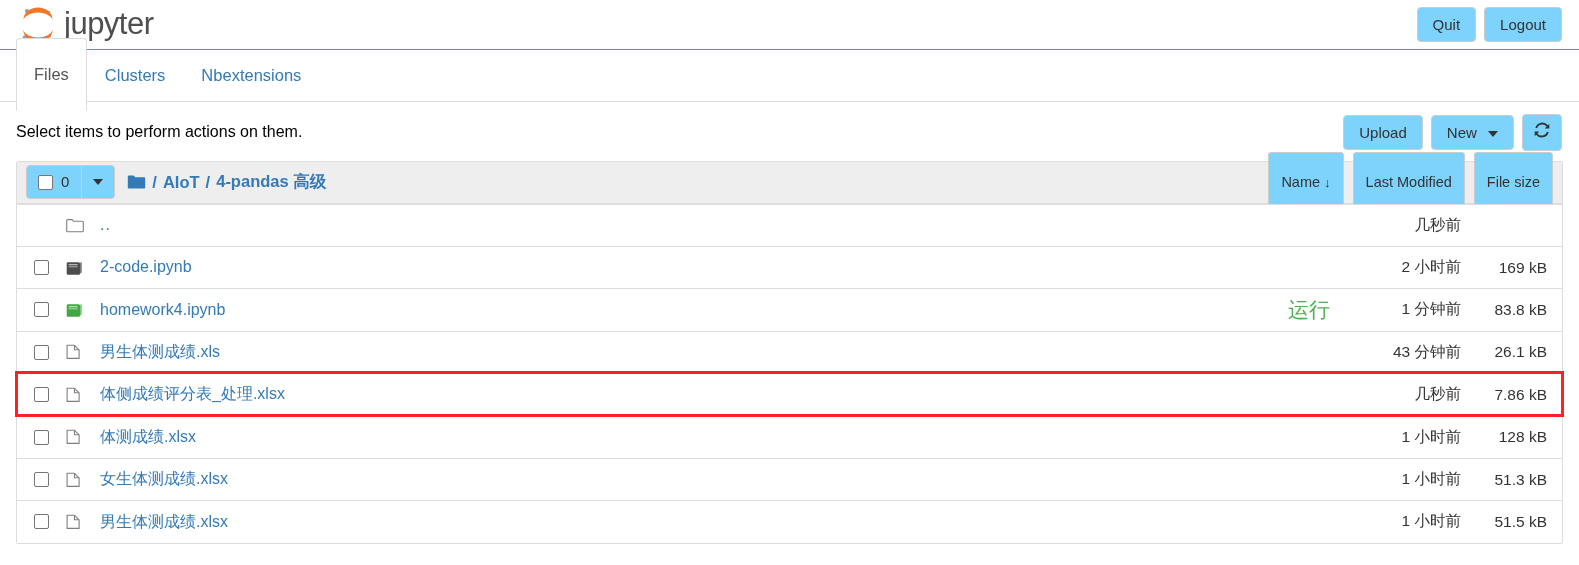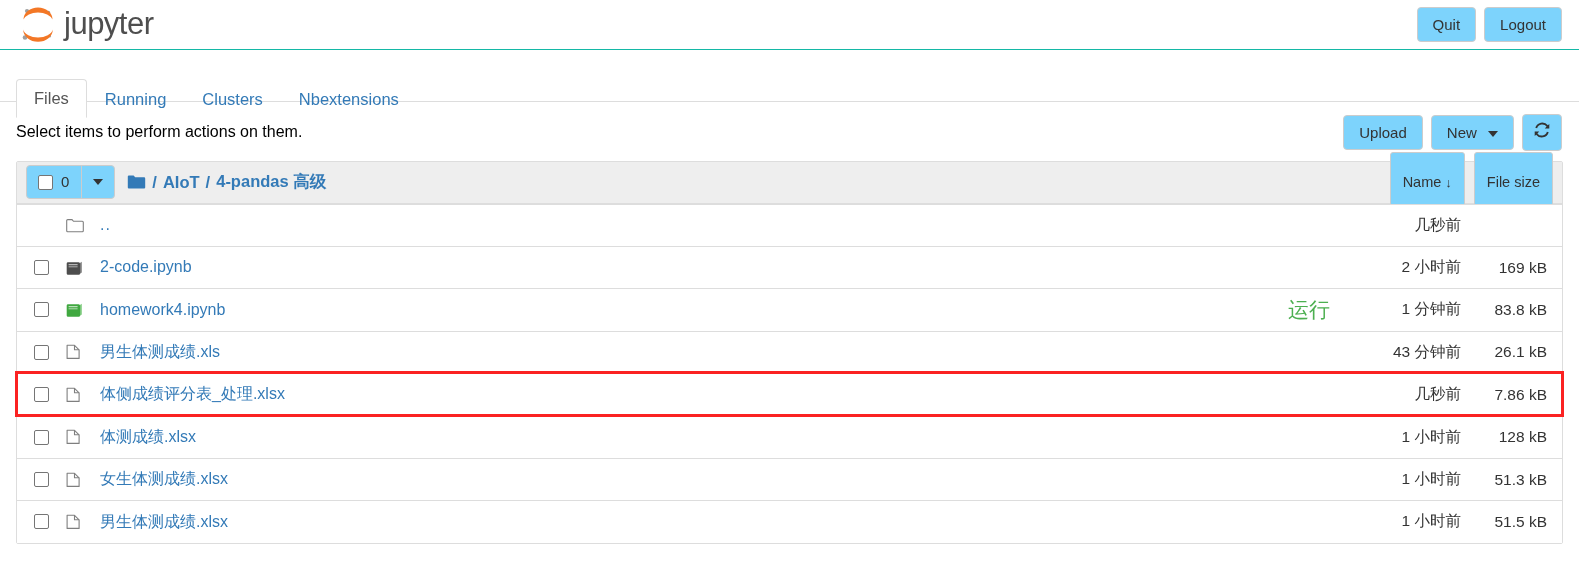--- a/index.html
+++ b/index.html
@@ -61,28 +61,28 @@
   }
   .tabs {
     display: flex;
     align-items: flex-end;
     list-style: none;
     margin: 0; padding: 0;
     height: 100%;
   }
   .tab {
     font-size: 16.5px;
-    padding: 7px 17px;
+    padding: 24px 17px;
     color: #337ab7;
     cursor: pointer;
     border: 1px solid transparent;
     border-bottom: none;
     border-radius: 4px 4px 0 0;
     position: relative;
-    top: 17px;
+    top: 10px;
     line-height: 1.4;
   }
   .tab.active {
     color: #555555;
     background: #ffffff;
     border-color: #dddddd;
     border-bottom: 1px solid #ffffff;
     cursor: default;
   }
 
@@ -263,21 +263,20 @@
   </div>
   <div class="header-actions">
     <button class="btn">Quit</button>
     <button class="btn">Logout</button>
   </div>
 </div>
 
 <div class="tabs-wrap">
   <ul class="tabs">
     <li class="tab active">Files</li>
-    <li class="tab">Running</li>
     <li class="tab">Clusters</li>
     <li class="tab">Nbextensions</li>
   </ul>
 </div>
 
 <div class="action-bar">
   <div class="select-hint">Select items to perform actions on them.</div>
   <div class="header-actions">
     <button class="btn">Upload</button>
     <button class="btn">
@@ -318,20 +317,21 @@
           <span class="bc-sep">/</span>
           <a href="#">AIoT</a>
           <span class="bc-sep">/</span>
           <a href="#">4-pandas 高级</a>
         </div>
       </div>
       <div class="sort-group">
         <button class="btn">
           <span>Name</span><span class="sort-arrow">↓</span>
         </button>
+        <button class="btn">Last Modified</button>
         <button class="btn">File size</button>
       </div>
     </div>
 
     <div class="row">
       <div class="row-left">
         <div class="cb-cell"></div>
         <div class="icon-cell">
           <svg width="18" height="15" viewBox="0 0 18 15" aria-hidden="true">
             <path d="M0.7,2.6 a1,1 0 0,1 1,-1 h4.3 l1.5,1.7 h8.8 a1,1 0 0,1 1,1 v8.4 a1,1 0 0,1 -1,1 h-14.6 a1,1 0 0,1 -1,-1 z" fill="none" stroke="#7f7f7f" stroke-width="1.1"></path>

